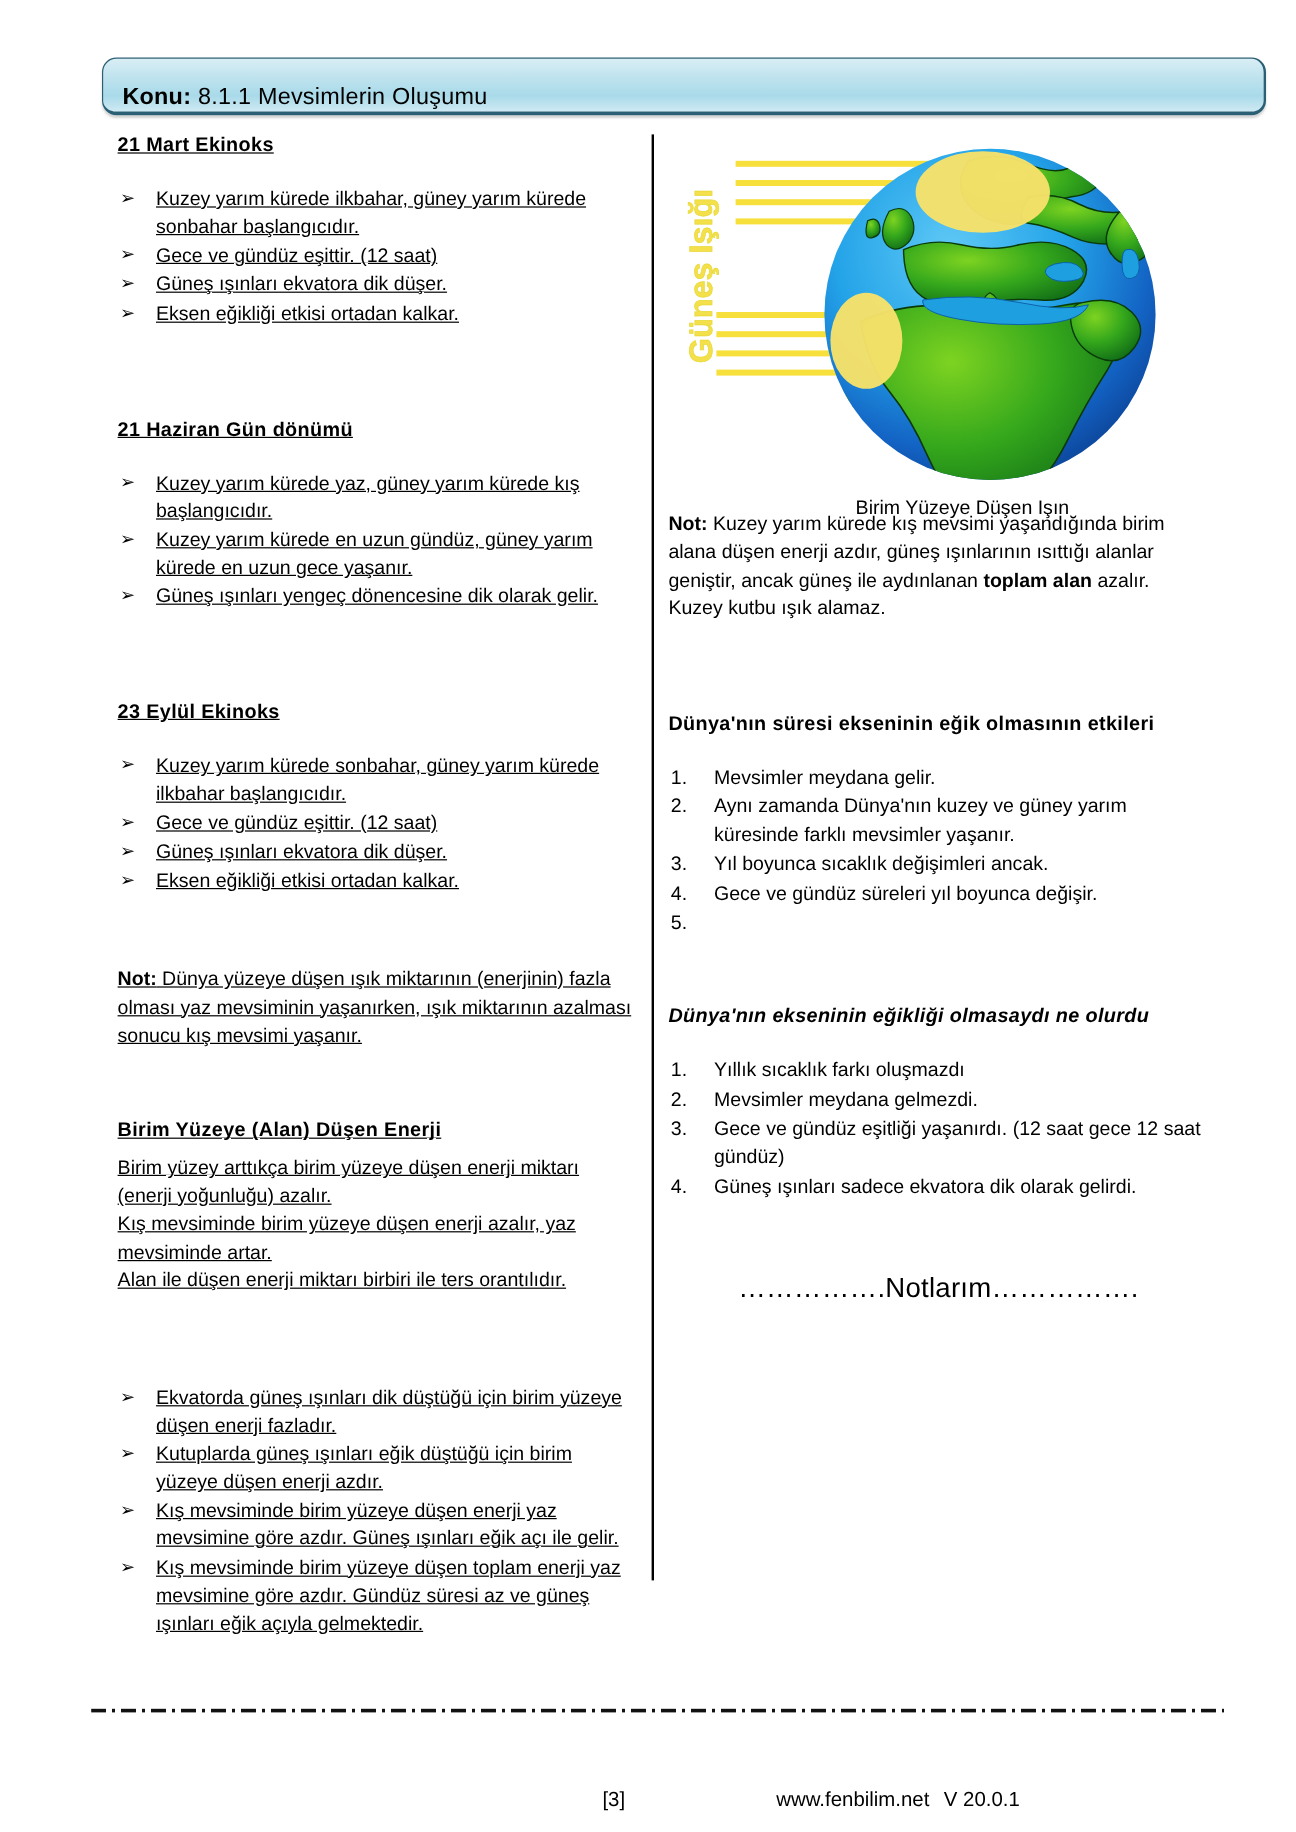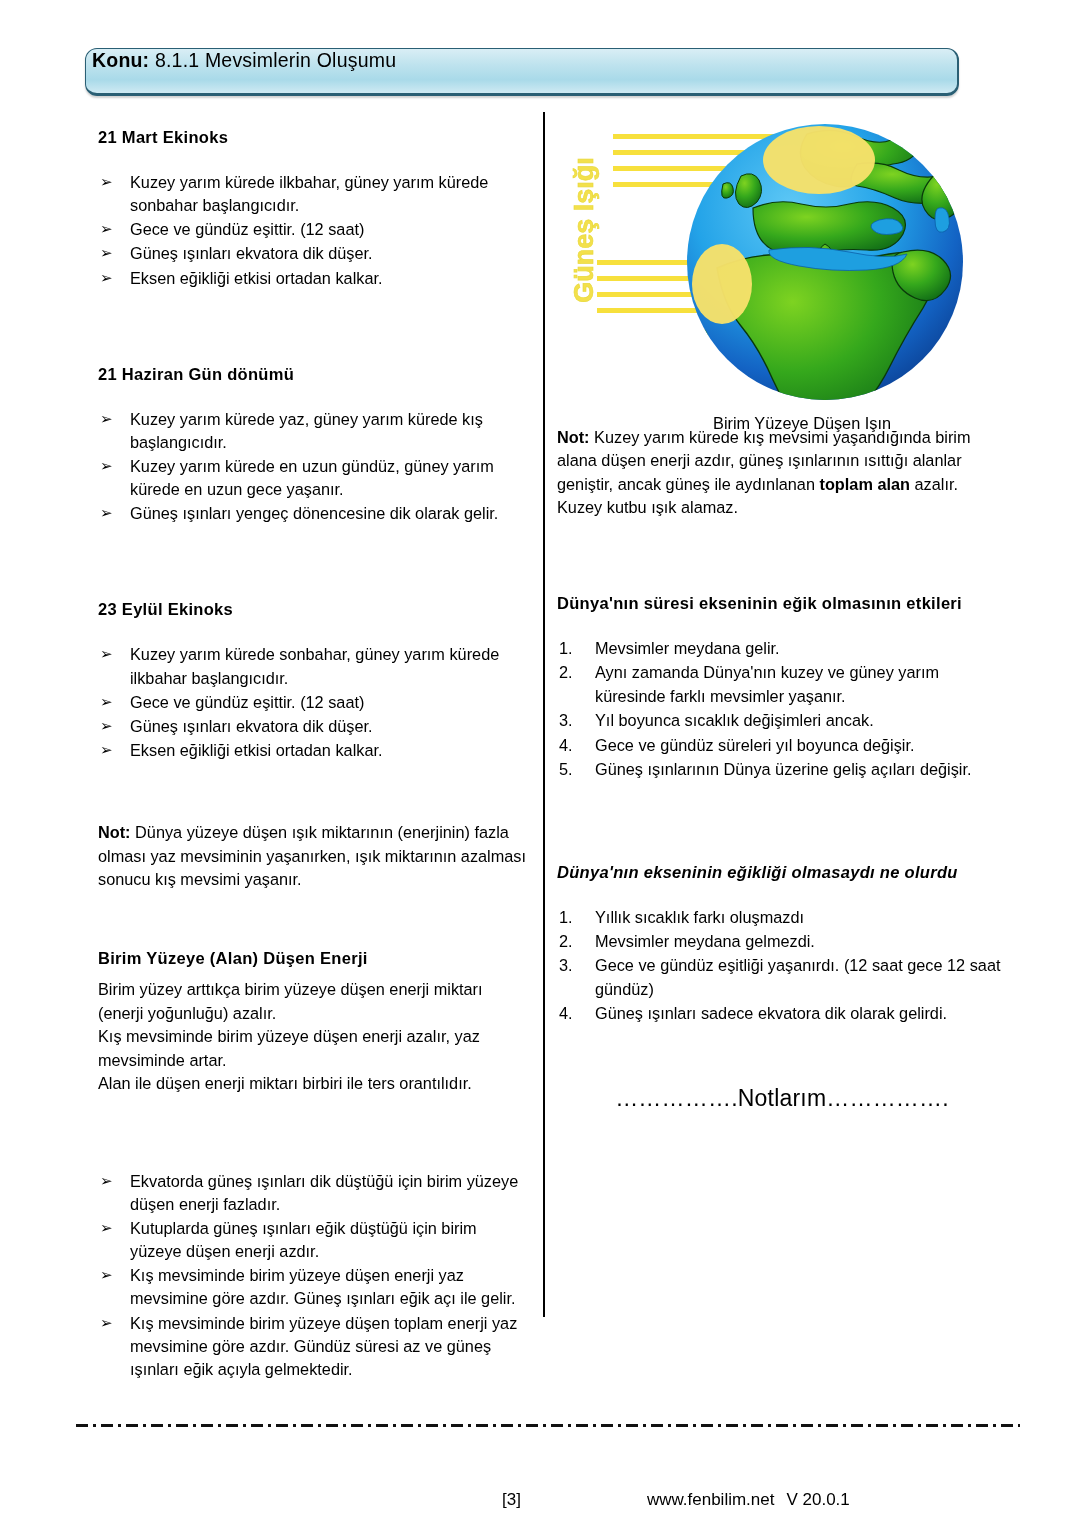--- a/index.html
+++ b/index.html
@@ -13,49 +13,49 @@
     position: relative;
     font-family: "Liberation Sans", "DejaVu Sans", sans-serif;
     color: #000000;
     overflow: hidden;
   }
 
   
   #topic-bar {
     position: absolute;
     left: 85px; top: 48px;
-    width: 874px; height: 48px;
+    width: 970px; height: 48px;
     border: 1.5px solid #2a5f74;
     border-bottom-width: 3px;
     border-right-width: 2.5px;
     border-radius: 12px;
     background: linear-gradient(to bottom, #d9eef5 0%, #bfe3ee 35%, #a9dae9 70%, #cfeaf3 100%);
     box-shadow: 0 2px 2px rgba(0,0,0,0.18);
     display: flex;
-    align-items: flex-start;
-    padding-left: 6px;
+    align-items: flex-end;
+    padding-left: 16px;
   }
   #topic-bar .topic-text {
     font-size: 19.5px;
     letter-spacing: 0.2px;
     white-space: nowrap;
   }
   #topic-bar .topic-label {
     font-weight: bold;
   }
 
   
   #divider {
     position: absolute;
     left: 543px; top: 112px;
     width: 2px; height: 1205px;
     background: #000000;
   }
   .column { position: absolute; }
-  #col-left  { left: 98px;  top: 128px; width: 432px; }
+  #col-left  { left: 98px;  top: 112px; width: 432px; text-decoration: underline; }
   #col-right { left: 557px; top: 112px; width: 450px; }
 
   
   h3.sec-title {
     font-size: 16.5px;
     font-weight: bold;
     margin: 0 0 10px 0;
     letter-spacing: 0.3px;
   }
   h3.sec-title.italic { font-style: italic; }
@@ -294,21 +294,21 @@
 
   <div class="gap-xl"></div>
 
   <h3 class="sec-title">Dünya'nın süresi ekseninin eğik olmasının etkileri</h3>
   <div class="gap-sm"></div>
   <ol class="num-list">
     <li><span class="num-glyph">1.</span><span>Mevsimler meydana gelir.</span></li>
     <li><span class="num-glyph">2.</span><span>Aynı zamanda Dünya'nın kuzey ve güney yarım küresinde farklı mevsimler yaşanır.</span></li>
     <li><span class="num-glyph">3.</span><span>Yıl boyunca sıcaklık değişimleri ancak.</span></li>
     <li><span class="num-glyph">4.</span><span>Gece ve gündüz süreleri yıl boyunca değişir.</span></li>
-    <li><span class="num-glyph">5.</span><span>Güneş ışınlarının Dünya üzerine geliş açıları değişir.</span></li>
+    <li><span class="num-glyph">5.</span></li>
   </ol>
 
   <div style="height:80px"></div>
 
   <h3 class="sec-title italic">Dünya'nın ekseninin eğikliği olmasaydı ne olurdu</h3>
   <div class="gap-sm"></div>
   <ol class="num-list">
     <li><span class="num-glyph">1.</span><span>Yıllık sıcaklık farkı oluşmazdı</span></li>
     <li><span class="num-glyph">2.</span><span>Mevsimler meydana gelmezdi.</span></li>
     <li><span class="num-glyph">3.</span><span>Gece ve gündüz eşitliği yaşanırdı. (12 saat gece 12 saat gündüz)</span></li>

